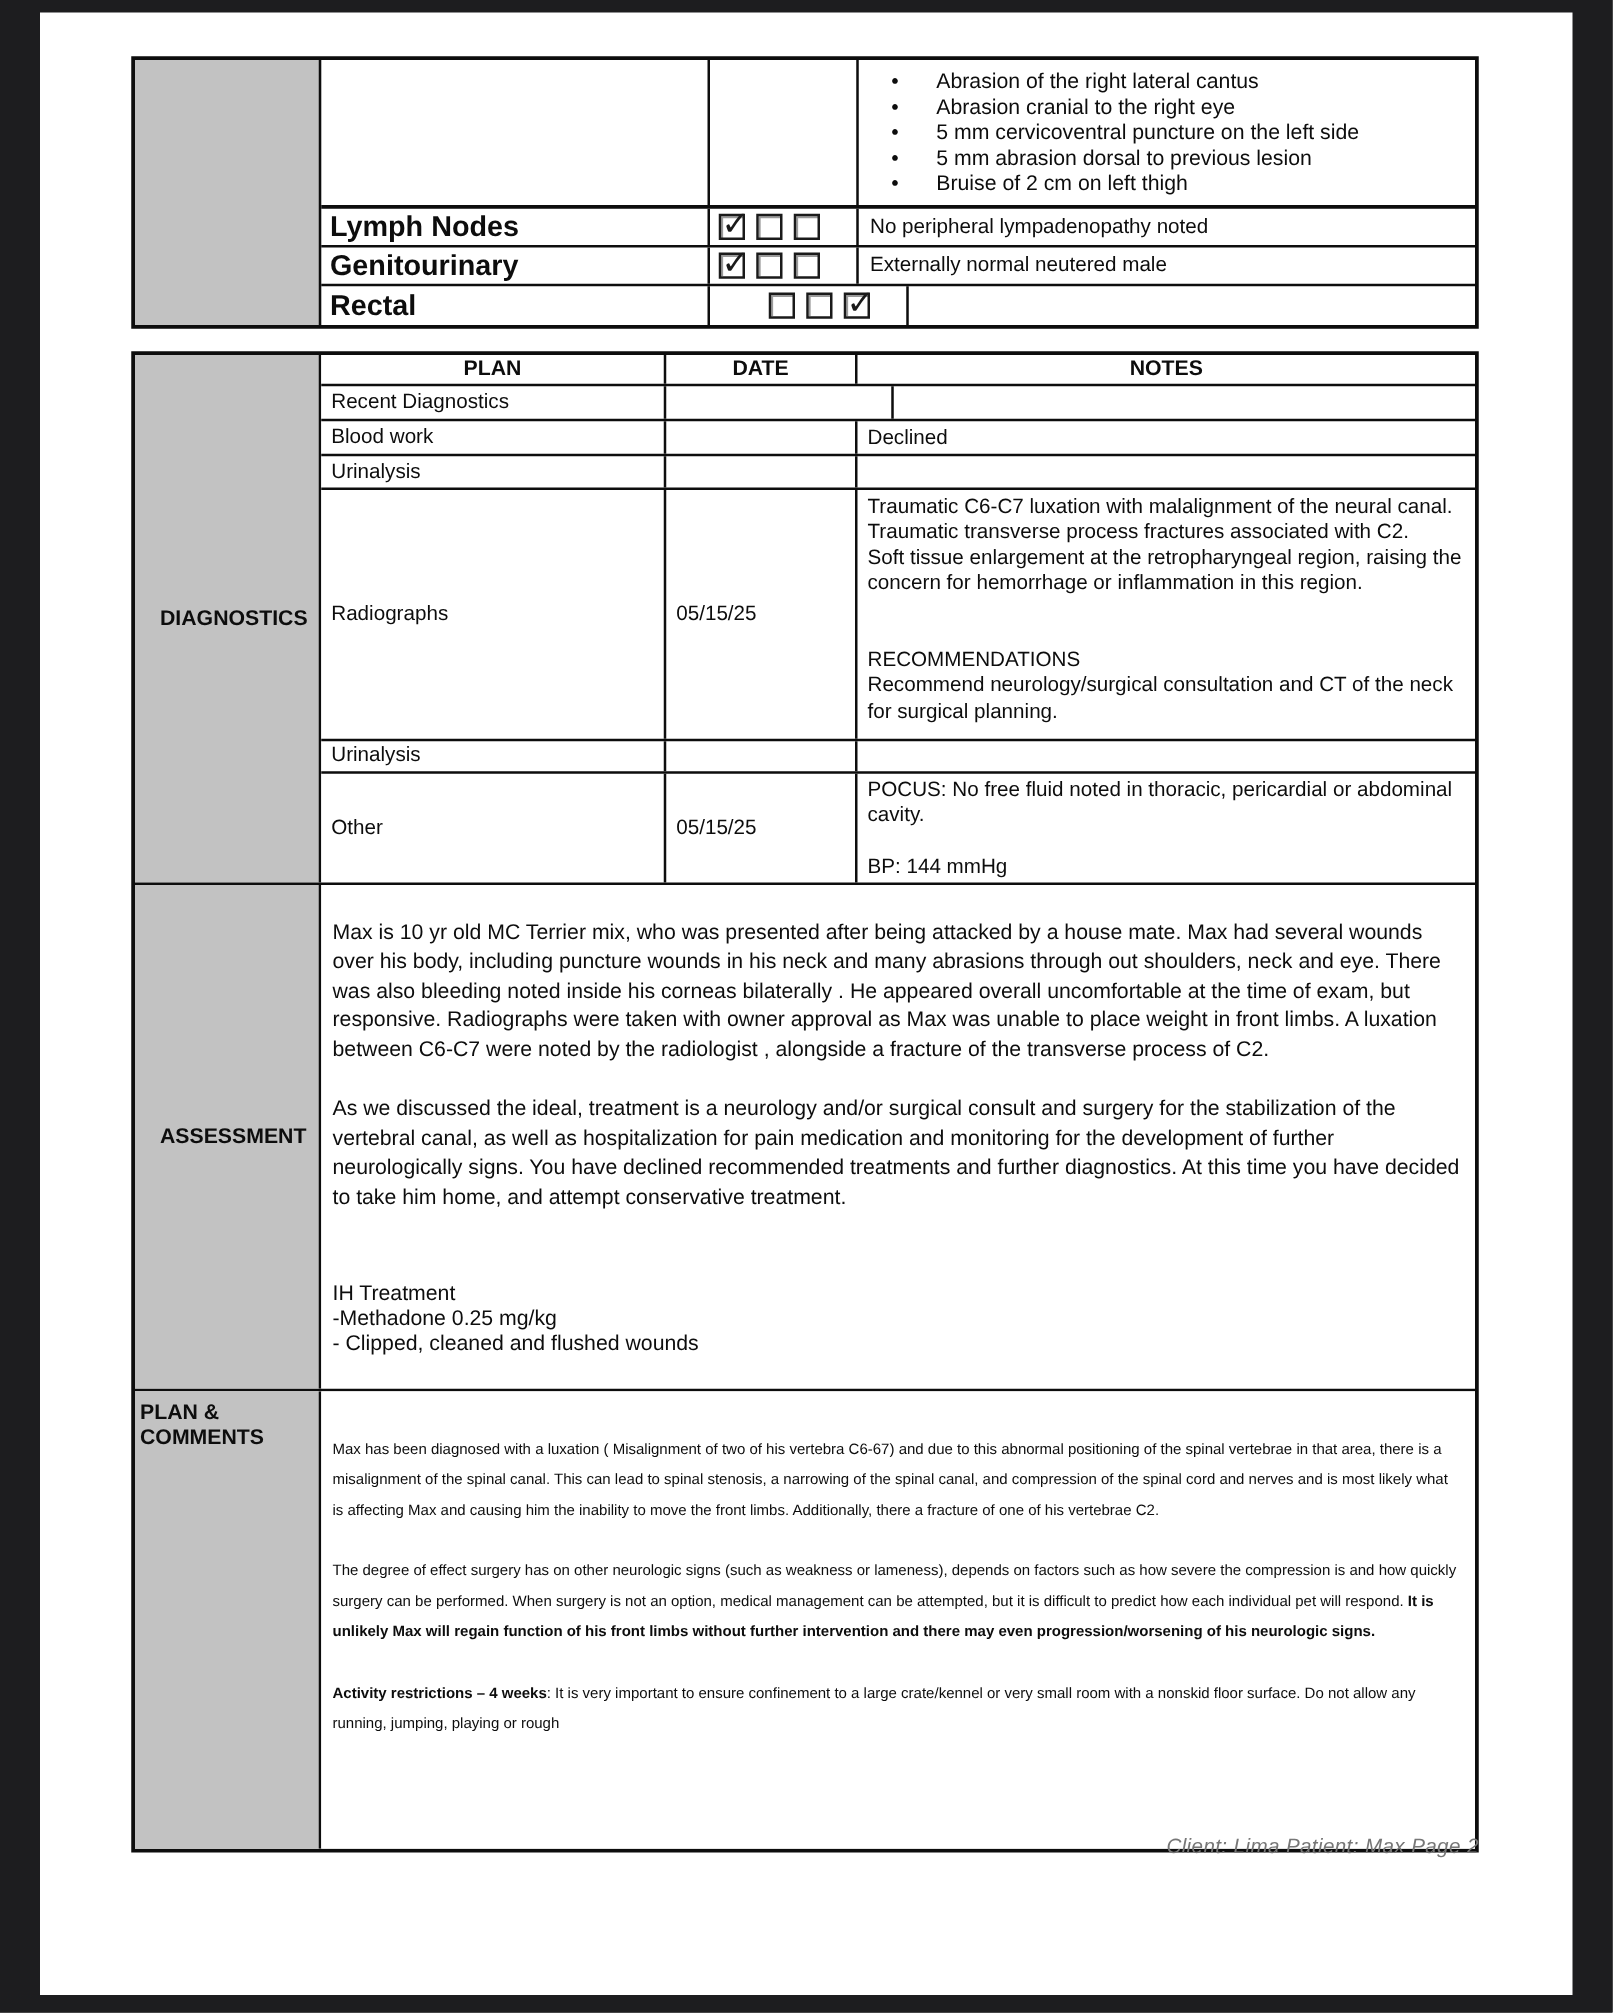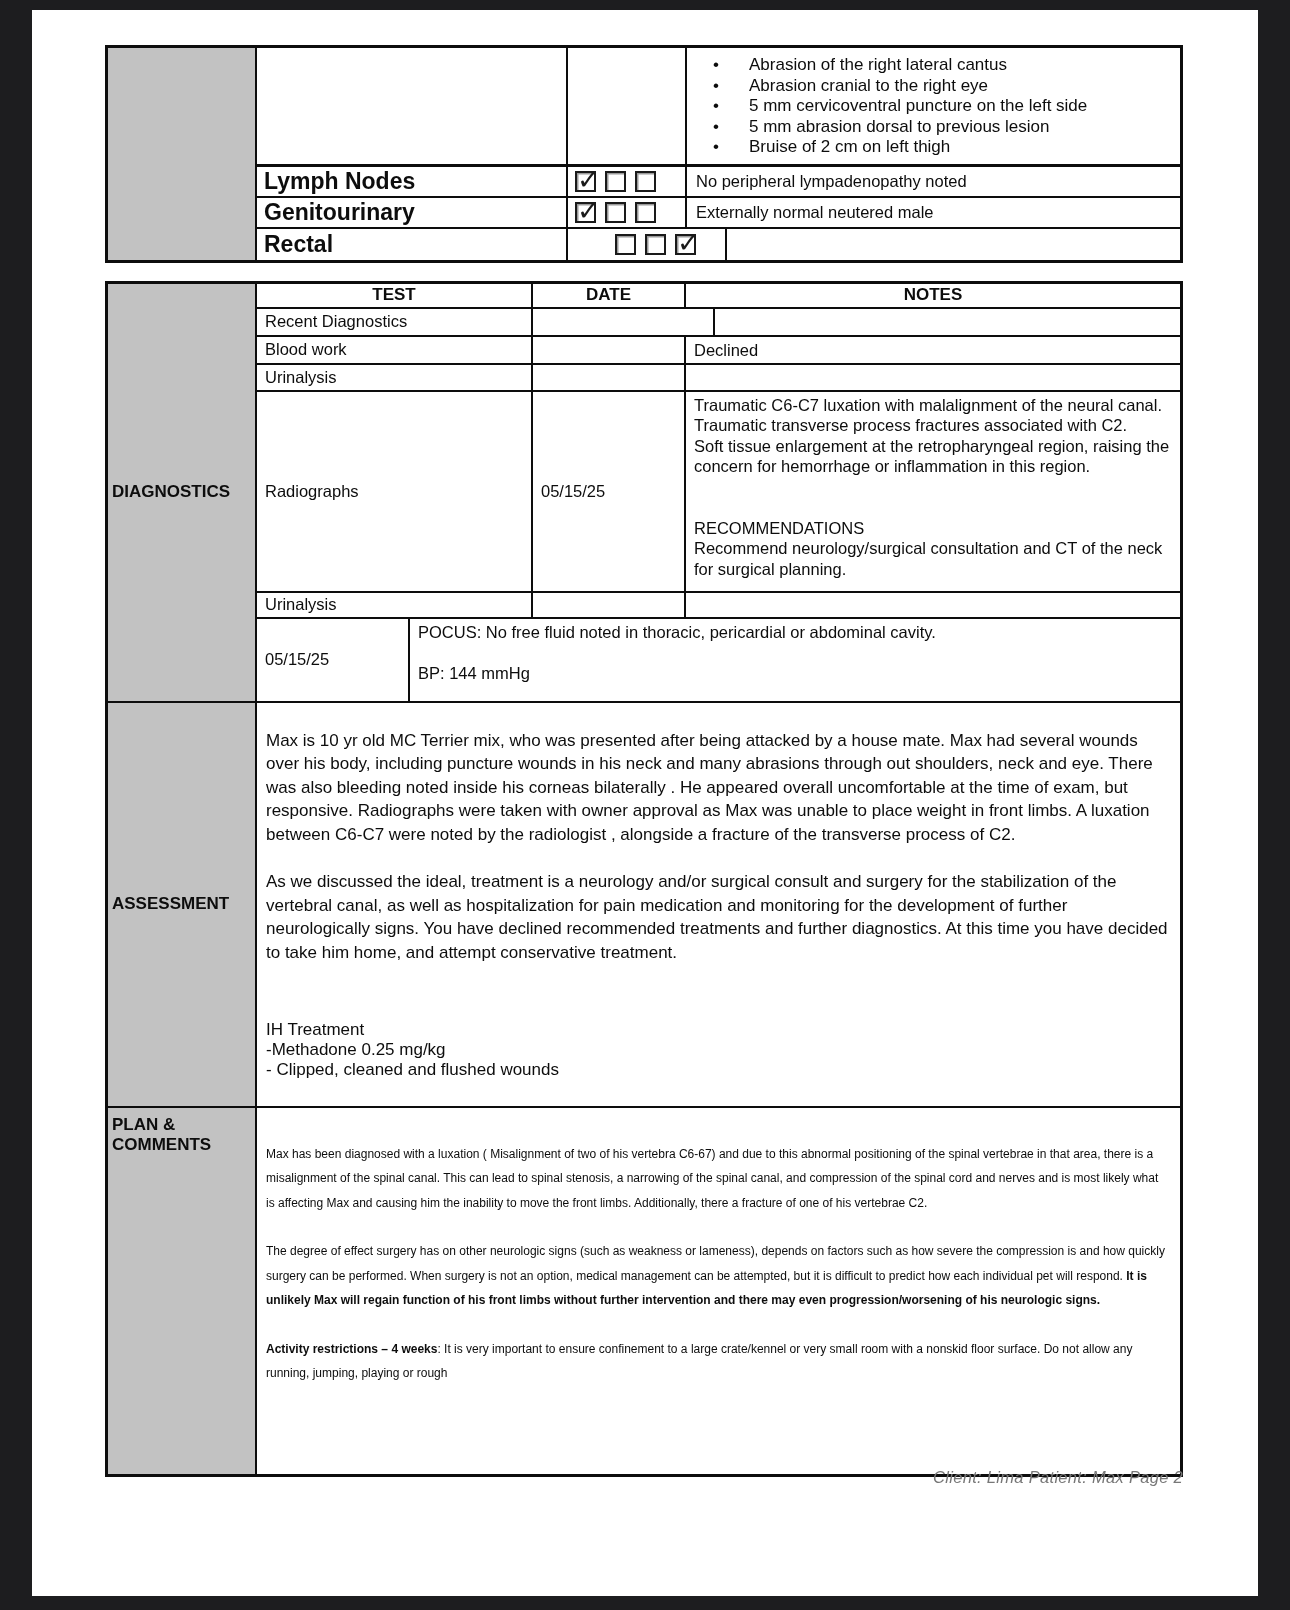--- a/index.html
+++ b/index.html
@@ -33,21 +33,21 @@
     border:2px solid #1a1a1a; box-shadow: inset 1.5px 1.5px 0 #9a9a9a; }
   .cb.on::after { content:"✓"; position:absolute; left:0px; top:-9px;
     font-size:27px; font-weight:bold; color:#1a1a1a; }
 
   
   .tblB { margin-top:18px; border:3px solid #0d0d0d; display:flex; flex-direction:column; }
   .sec { display:flex; border-top:2px solid #0d0d0d; }
   .sec:first-child { border-top:none; }
   .sec-label { width:149px; flex-shrink:0; background:#c2c2c2; border-right:2px solid #0d0d0d;
     font-weight:bold; font-size:17px; }
-  .sec-label.vcenter { display:flex; align-items:center; padding-left:4px; }
+  .sec-label.vcenter { display:flex; align-items:center; padding-left:20px; }
   .sec-label.vtop { padding:7px 0 0 4px; line-height:20px; }
   .sec-content { flex:1; display:flex; flex-direction:column; background:#fff; }
 
   .sec-diag { min-height:416px; }
   .diag-head { display:flex; min-height:25px; border-bottom:2px solid #0d0d0d;
     font-weight:bold; font-size:17px; }
   .dh { display:flex; align-items:center; justify-content:center; }
   .dh-test { width:276px; border-right:2px solid #0d0d0d; }
   .dh-date { width:153px; border-right:2px solid #0d0d0d; }
   .dh-notes { flex:1; }
@@ -142,21 +142,21 @@
             </div>
           </div>
       </div>
 
       <div class="tblB">
 
         <div class="sec sec-diag">
           <div class="sec-label vcenter">DIAGNOSTICS</div>
           <div class="sec-content">
             <div class="diag-head">
-              <div class="dh dh-test">TEST</div>
+              <div class="dh dh-test">PLAN</div>
               <div class="dh dh-date">DATE</div>
               <div class="dh dh-notes">NOTES</div>
             </div>
             <div id="diag-rows">
                 <div class="diag-row" style="min-height: 28px; gap: 29px;">
                   <div class="d-test">Recent Diagnostics</div>
                   <div class="d-date"></div>
                   <div class="d-notes"></div>
                 </div>
                 <div class="diag-row" style="min-height: 28px;">
@@ -179,20 +179,21 @@
 
 RECOMMENDATIONS
 Recommend neurology/surgical consultation and CT of the neck for surgical planning.</div>
                 </div>
                 <div class="diag-row" style="min-height: 26px;">
                   <div class="d-test">Urinalysis</div>
                   <div class="d-date"></div>
                   <div class="d-notes"></div>
                 </div>
                 <div class="diag-row" style="min-height: 82px;">
+                  <div class="d-test">Other</div>
                   <div class="d-date">05/15/25</div>
                   <div class="d-notes">POCUS: No free fluid noted in thoracic, pericardial or abdominal cavity.
 
 BP: 144 mmHg</div>
                 </div>
               </div>
           </div>
         </div>
 
         <div class="sec sec-assess">

